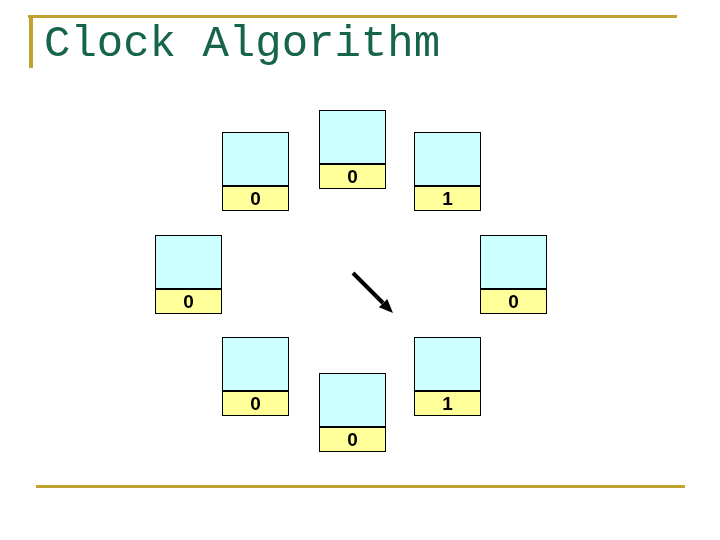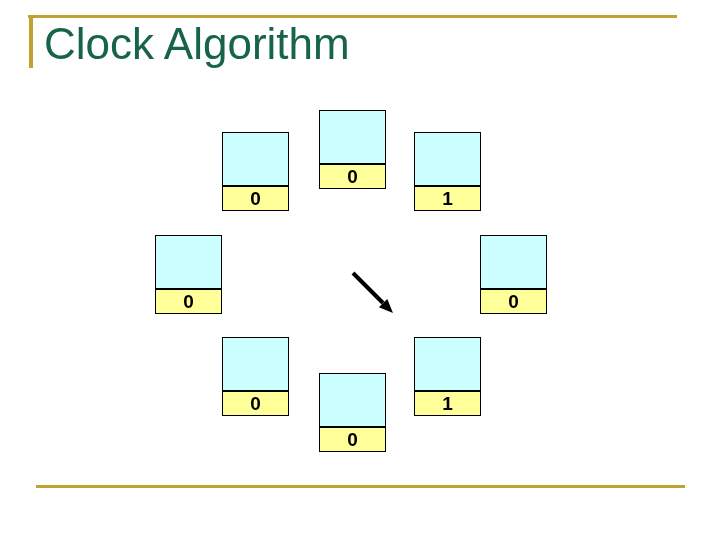--- a/index.html
+++ b/index.html
@@ -26,21 +26,21 @@
   }
   .title-bar {
     position: absolute;
     left: 29px; top: 17px;
     width: 4px; height: 51px;
     background: #BFA22F;
   }
   .slide-title {
     position: absolute;
     left: 44px; top: 22px;
-    font-family: Liberation Sans, sans-serif;
+    font-family: Liberation Mono, monospace;
     font-size: 44px;
     line-height: 1.0;
     color: #176549;
     white-space: nowrap;
   }
   .footer-rule {
     position: absolute;
     left: 36px; top: 485px;
     width: 649px; height: 3px;
     background: #BFA22F;

